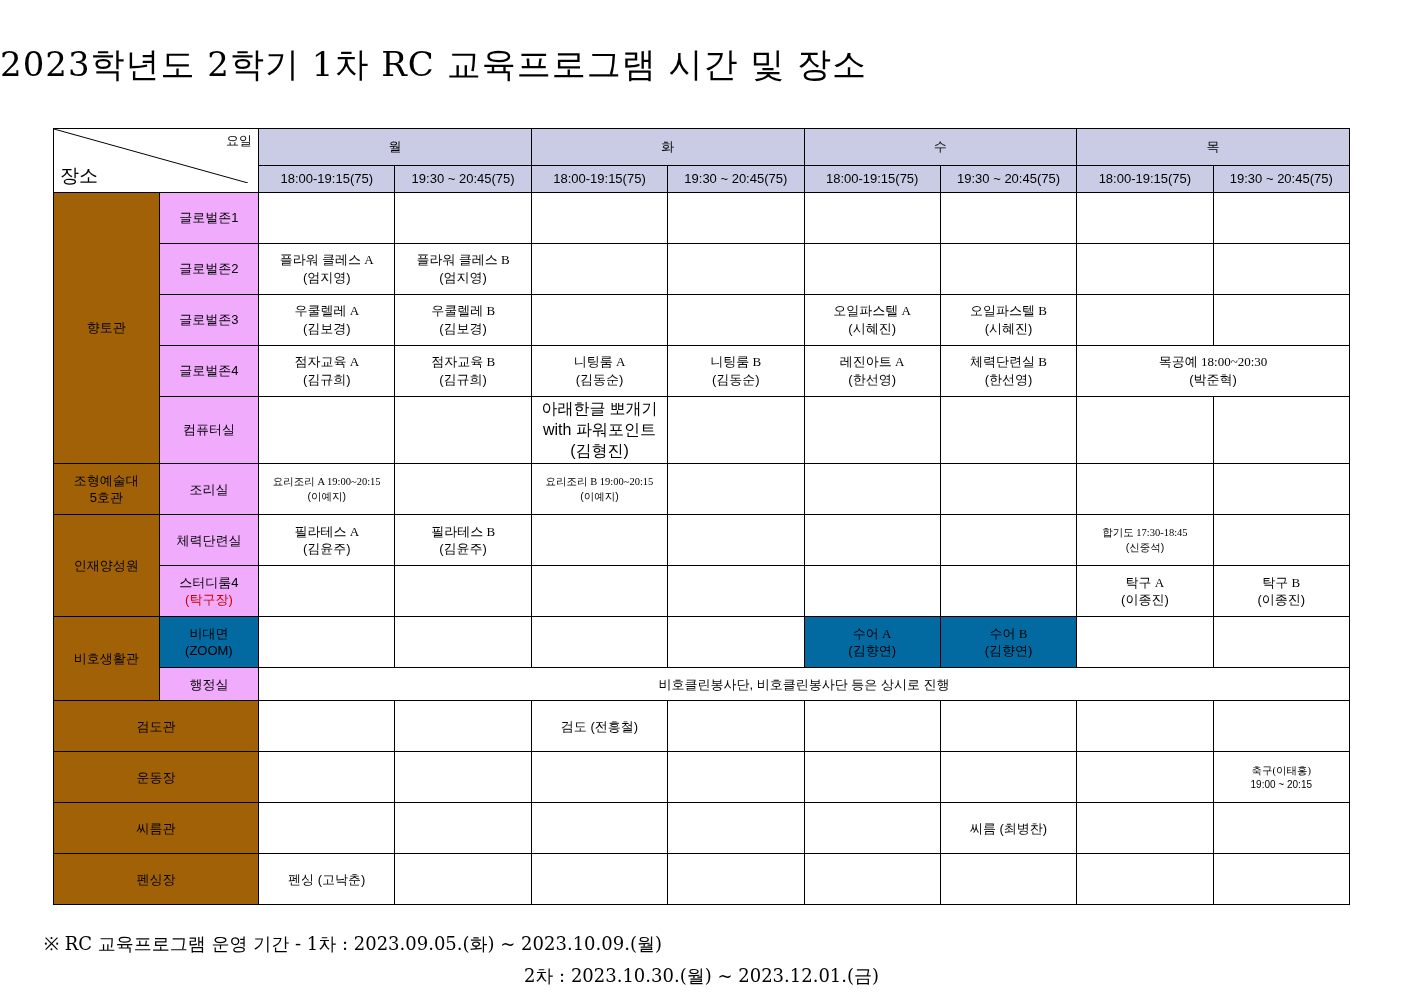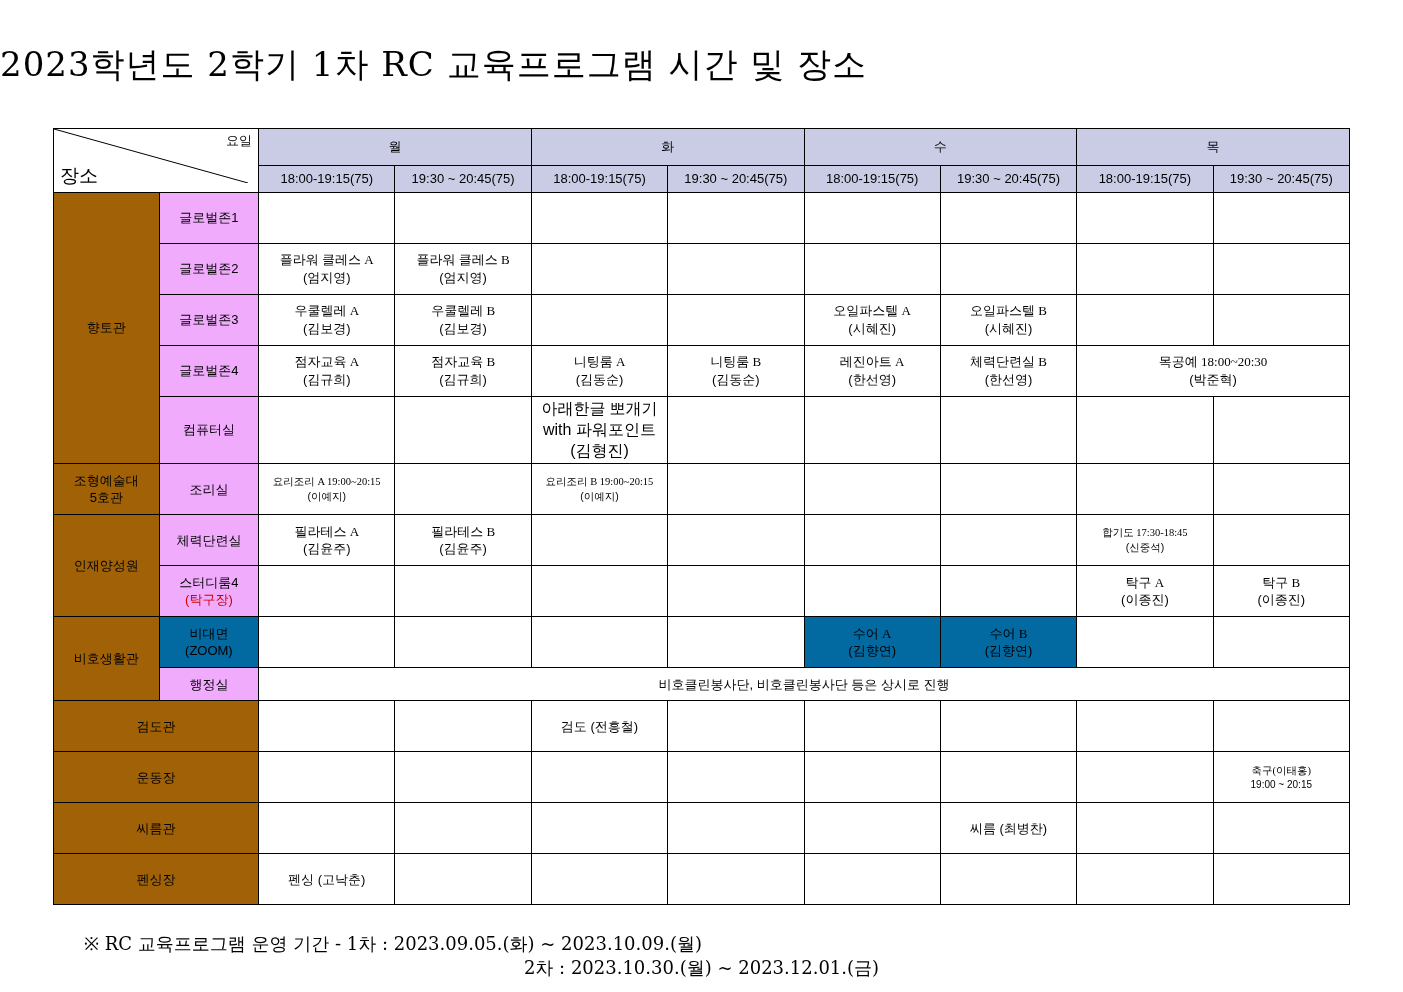--- a/index.html
+++ b/index.html
@@ -97,22 +97,22 @@
   .cell .l2 { display: block; }
   .cell.small { font-size: 10.5px; }
   .cell.tiny { font-size: 16px; line-height: 1.3; }
   .yellow { background: #0369a1; }
   .redtxt { color: #cc0000; }
   .notes {
     margin-top: 26px;
     font-size: 18px;
     font-family: "DejaVu Serif", serif;
   }
-  .notes .line1 { padding-left: 72px; margin-left: 12px; }
-  .notes .line2 { text-align: center; margin-top: 0;}
+  .notes .line1 { padding-left: 44px; }
+  .notes .line2 { text-align: center; margin-top: 8px;}
   .footer {
     margin-top: 26px;
     text-align: center;
     font-size: 26px;
     letter-spacing: 8px;
     font-weight: 700;
     font-family: "DejaVu Serif", serif;
   }
   .colw-label1 { width: 100px; }
   .colw-label2 { width: 94px; }

